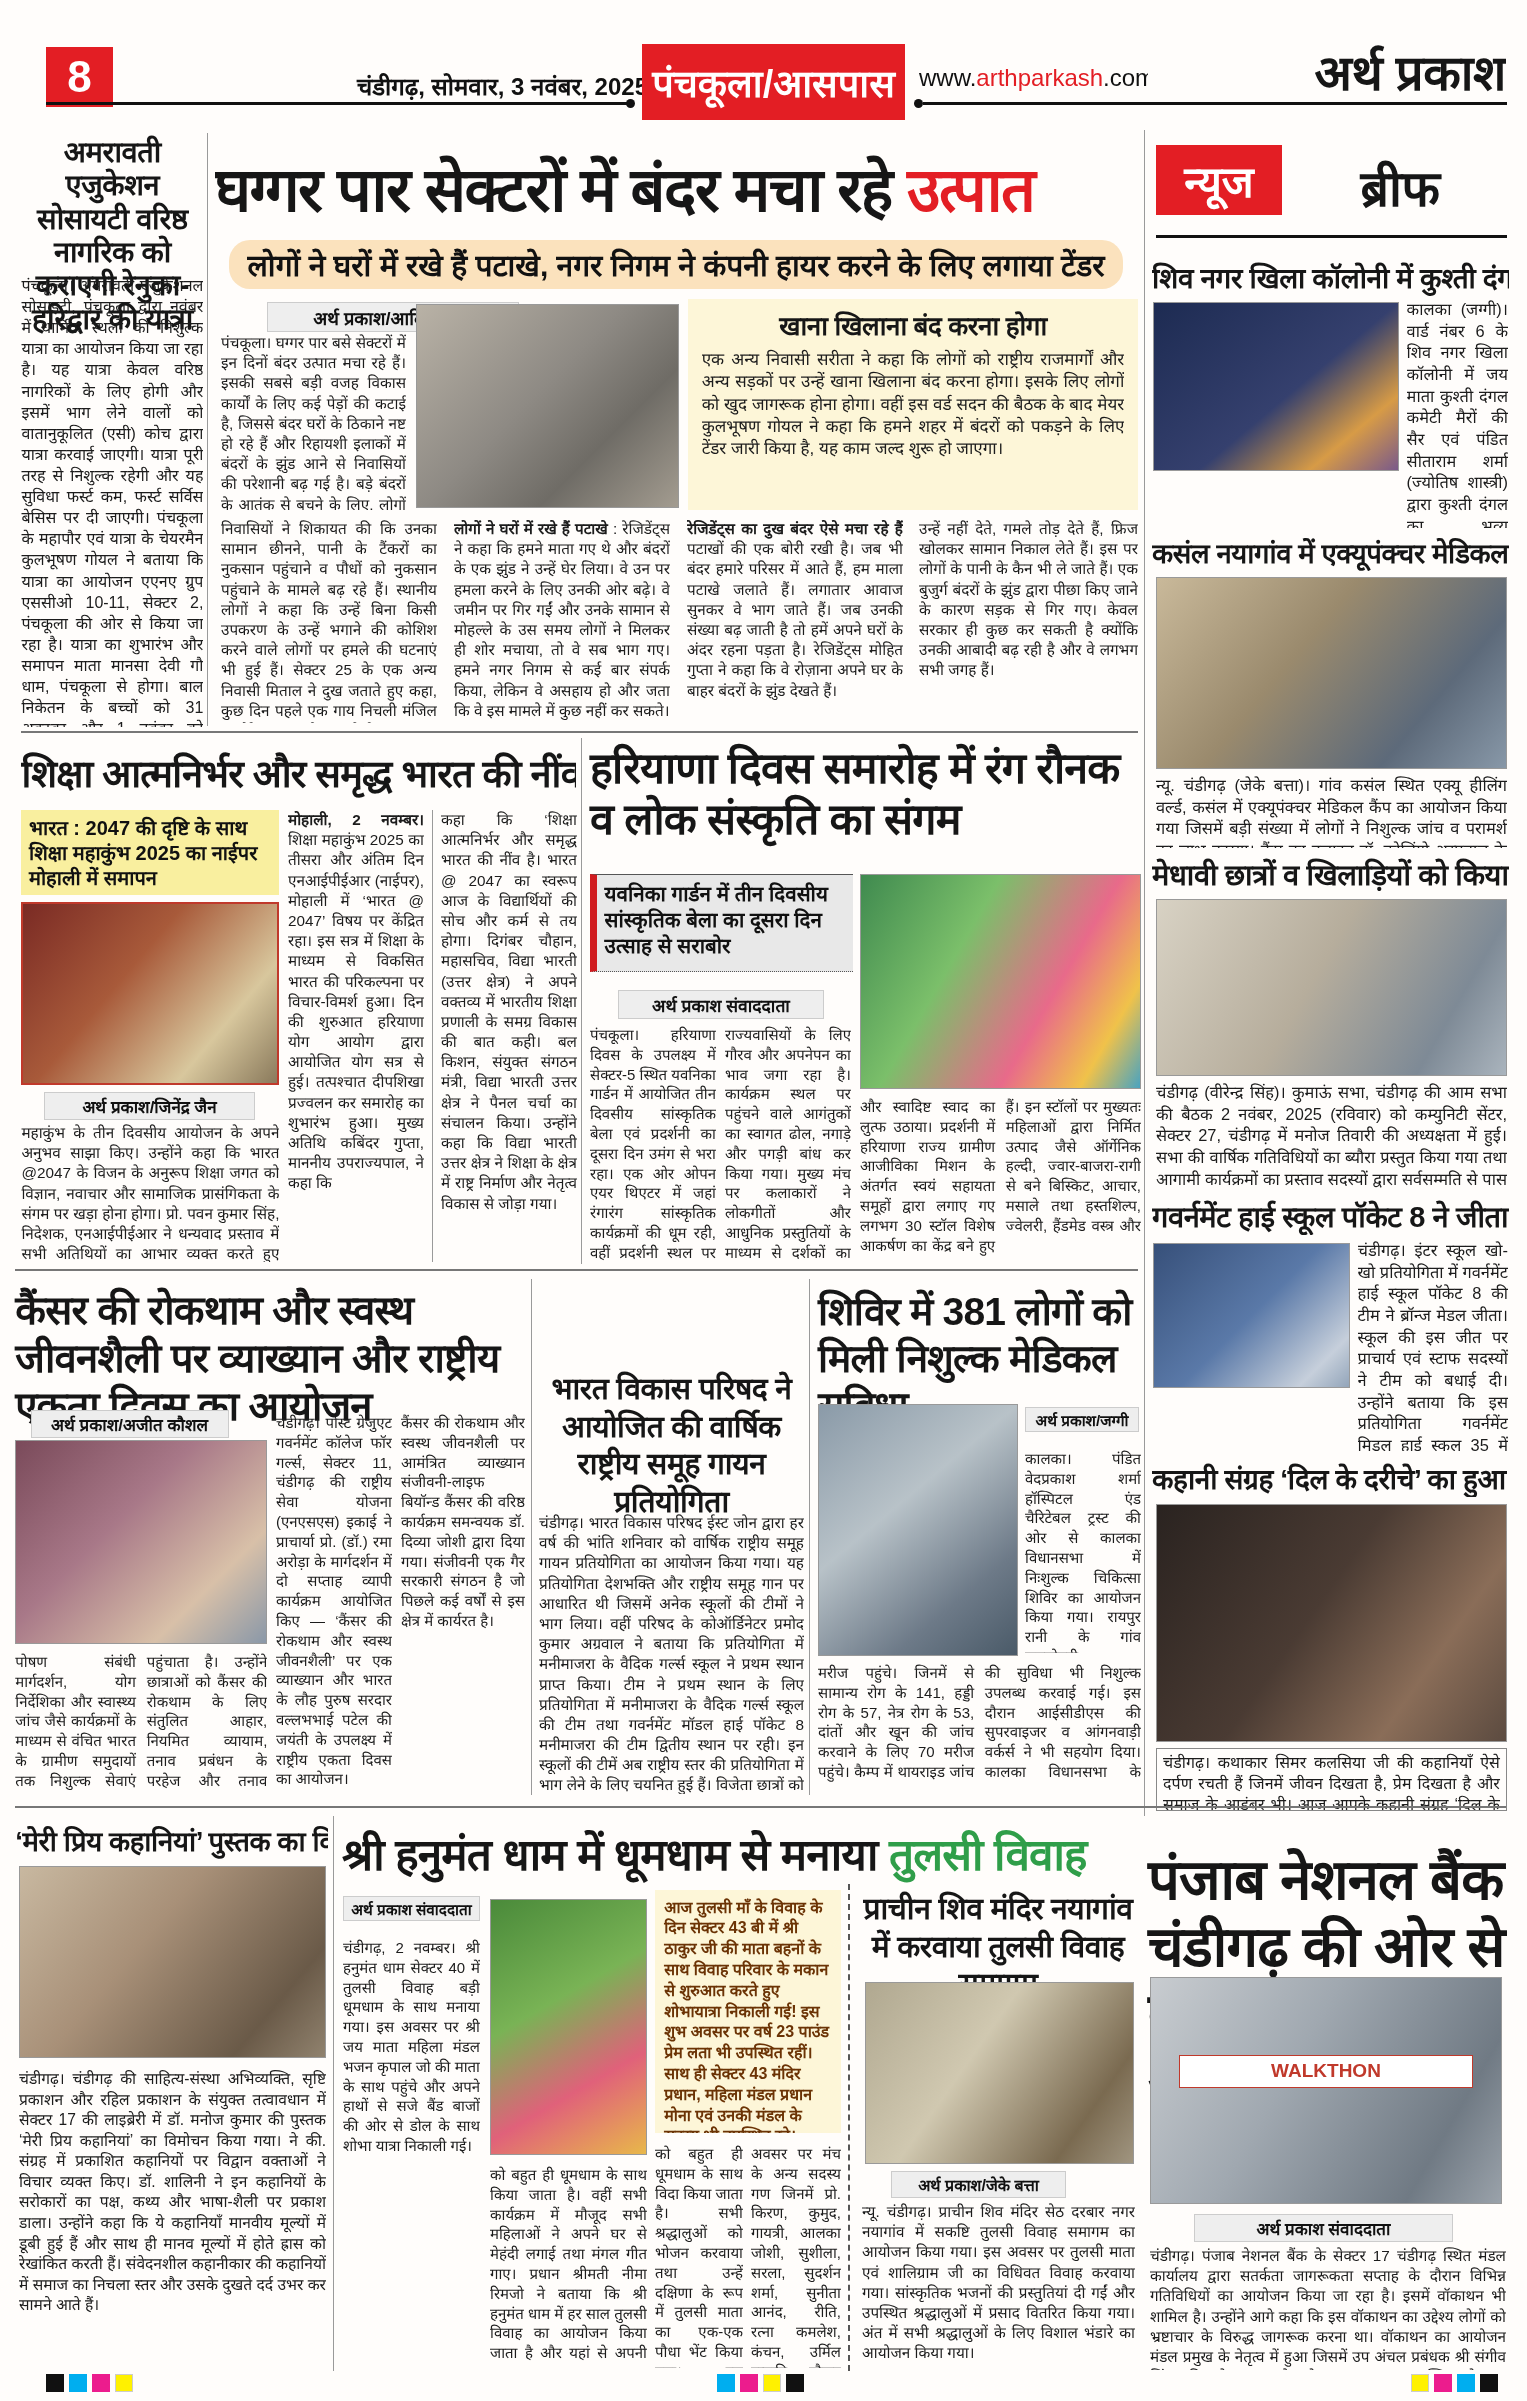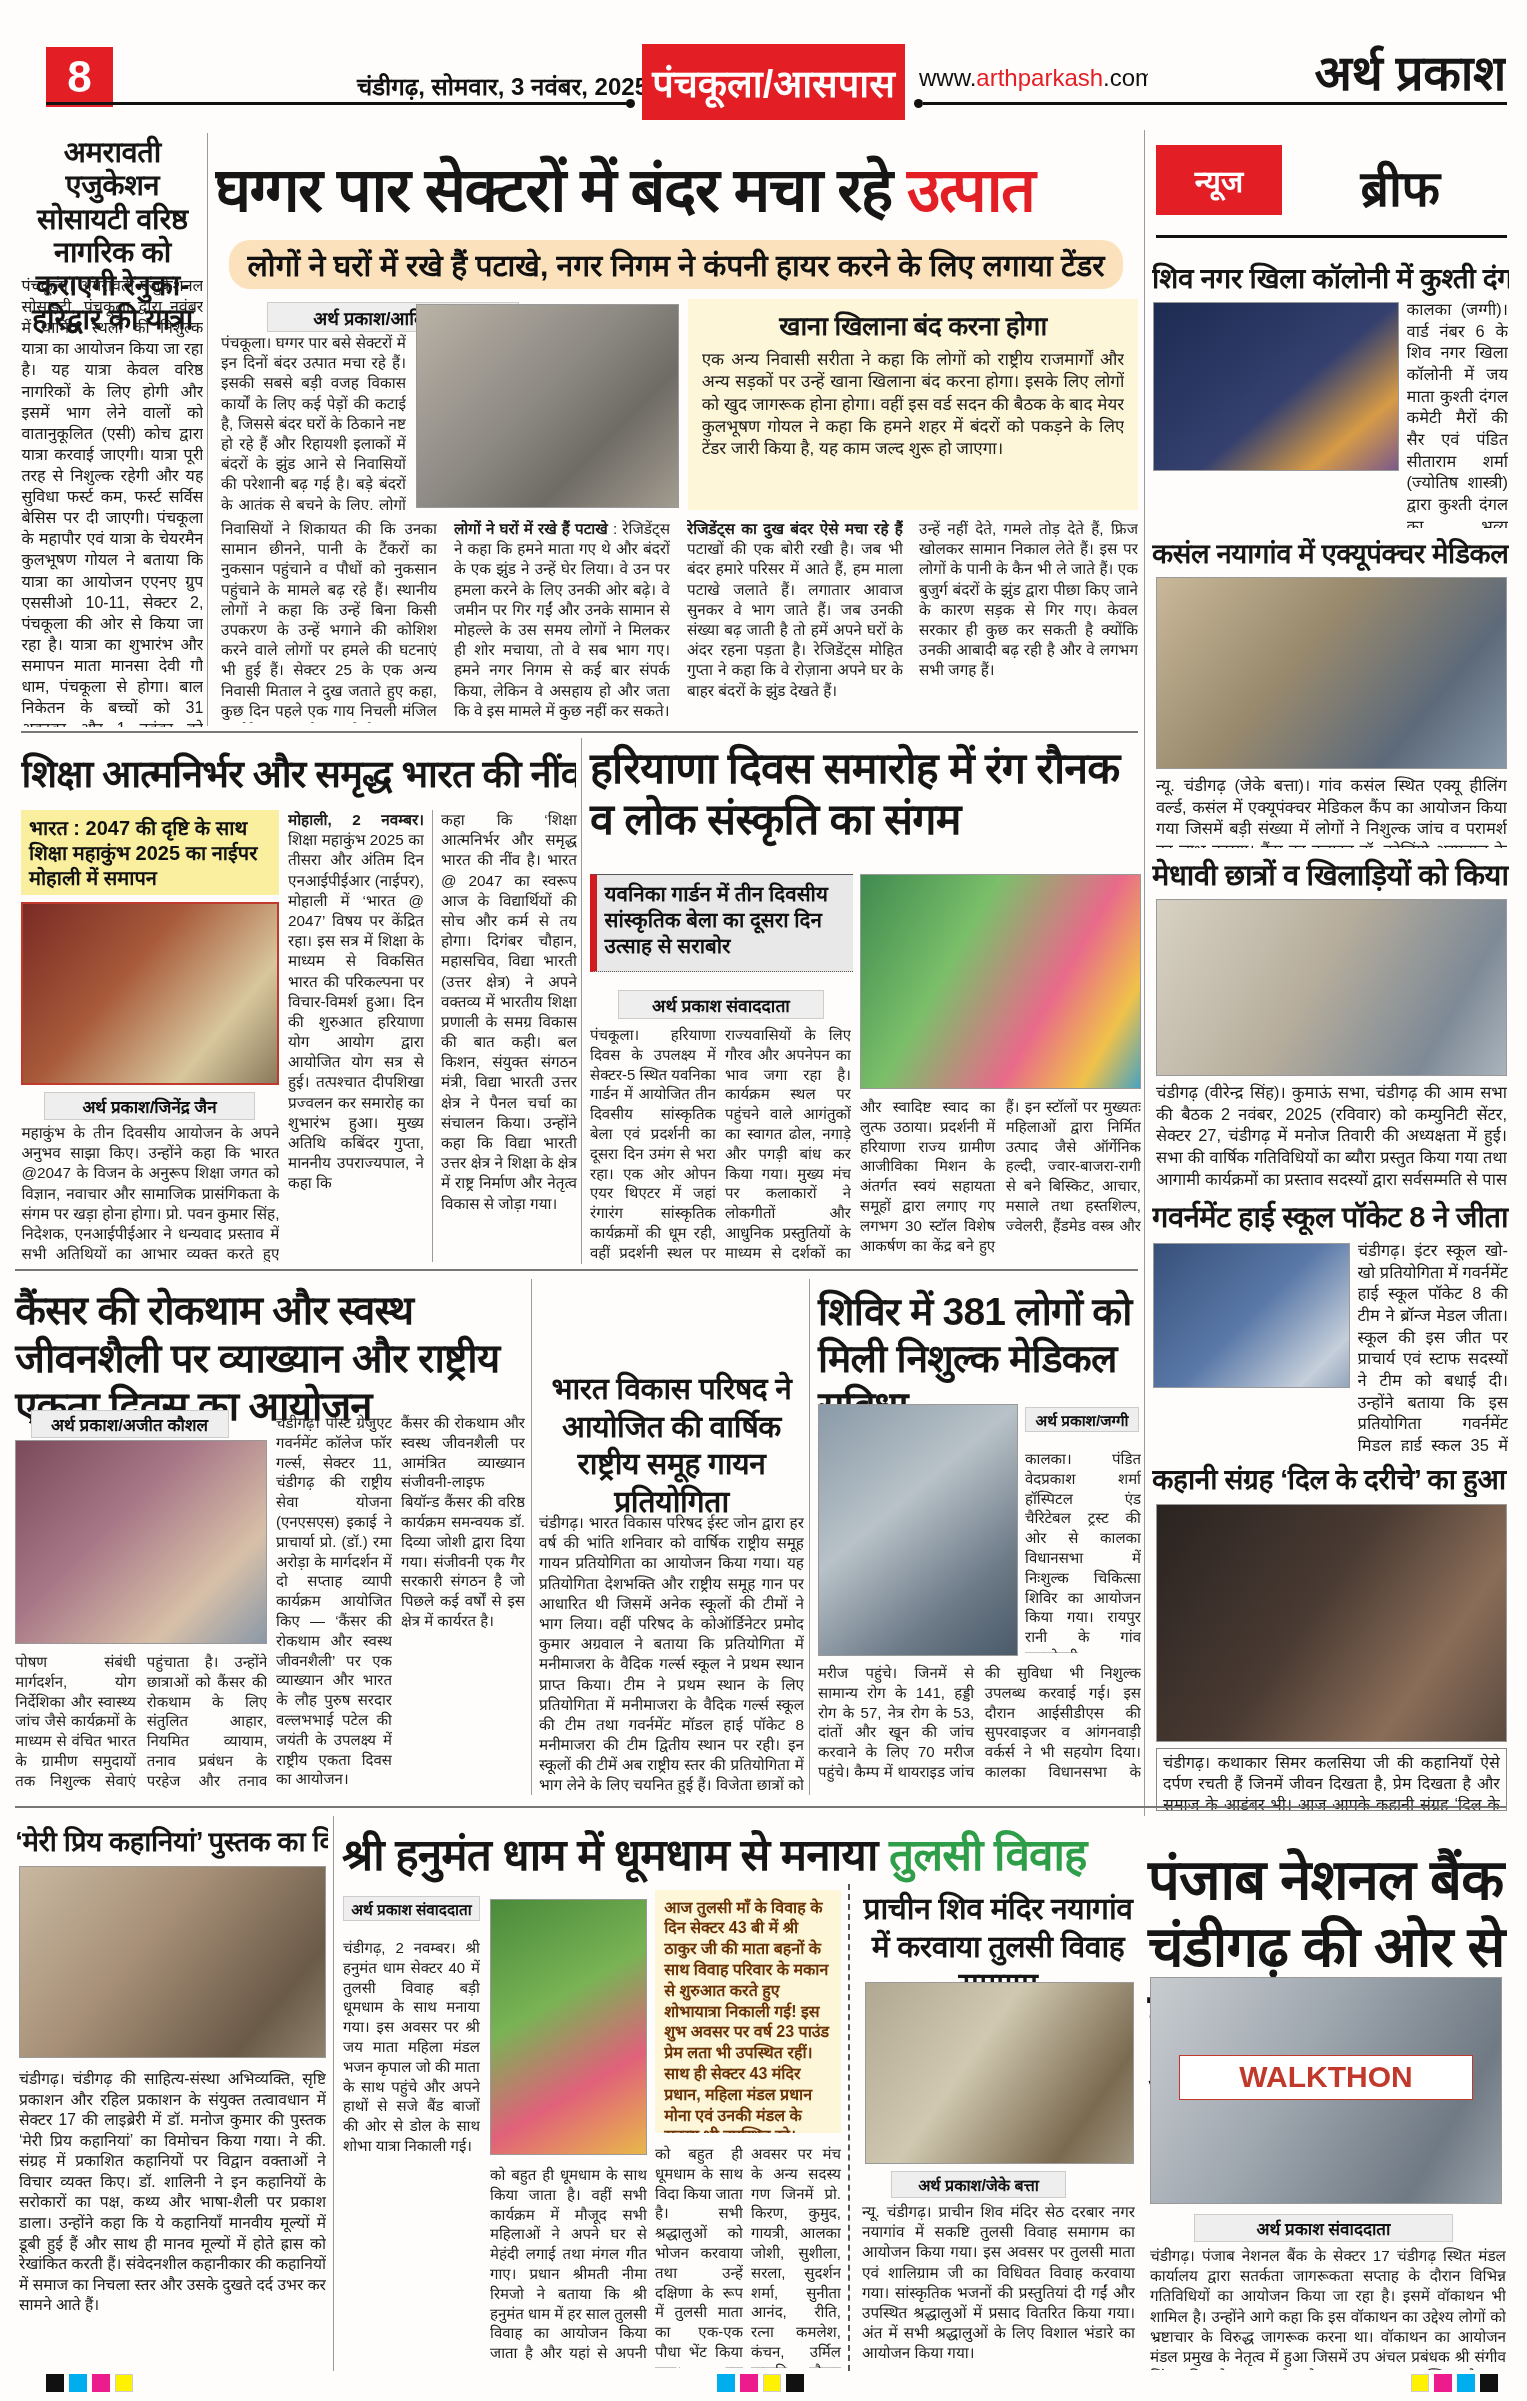--- a/index.html
+++ b/index.html
@@ -55,21 +55,21 @@
   <div class="abs cream" style="left:688px;top:299px;width:450px;height:211px;padding:7.6px 13.7px;">
     <div class="hl" style="text-align:center;font-size:26px;margin-bottom:6.1px;">खाना खिलाना बंद करना होगा</div>
     <div class="body-txt" style="font-size:17px;height:153px;">एक अन्य निवासी सरीता ने कहा कि लोगों को राष्ट्रीय राजमार्गों और अन्य सड़कों पर उन्हें खाना खिलाना बंद करना होगा। इसके लिए लोगों को खुद जागरूक होना होगा। वहीं इस वर्ड सदन की बैठक के बाद मेयर कुलभूषण गोयल ने कहा कि हमने शहर में बंदरों को पकड़ने के लिए टेंडर जारी किया है, यह काम जल्द शुरू हो जाएगा।</div>
   </div>
   <div class="abs body-txt" style="left:221px;top:519px;width:216px;height:204px;font-size:15.3px;">निवासियों ने शिकायत की कि उनका सामान छीनने, पानी के टैंकरों का नुकसान पहुंचाने व पौधों को नुकसान पहुंचाने के मामले बढ़ रहे हैं। स्थानीय लोगों ने कहा कि उन्हें बिना किसी उपकरण के उन्हें भगाने की कोशिश करने वाले लोगों पर हमले की घटनाएं भी हुई हैं। सेक्टर 25 के एक अन्य निवासी मिताल ने दुख जताते हुए कहा, कुछ दिन पहले एक गाय निचली मंजिल पर बैठे हुए झुंड से डर गई थी।</div>
   <div class="abs body-txt" style="left:454px;top:519px;width:216px;height:204px;font-size:15.3px;"><b class="inlead">लोगों ने घरों में रखे हैं पटाखे </b><span>: रेजिडेंट्स ने कहा कि हमने माता गए थे और बंदरों के एक झुंड ने उन्हें घेर लिया। वे उन पर हमला करने के लिए उनकी ओर बढ़े। वे जमीन पर गिर गईं और उनके सामान से मोहल्ले के उस समय लोगों ने मिलकर ही शोर मचाया, तो वे सब भाग गए। हमने नगर निगम से कई बार संपर्क किया, लेकिन वे असहाय हो और जता कि वे इस मामले में कुछ नहीं कर सकते।</span></div>
   <div class="abs body-txt" style="left:687px;top:519px;width:216px;height:204px;font-size:15.3px;"><b class="inlead">रेजिडेंट्स का दुख बंदर ऐसे मचा रहे हैं </b><span>पटाखों की एक बोरी रखी है। जब भी बंदर हमारे परिसर में आते हैं, हम माला पटाखे जलाते हैं। लगातार आवाज सुनकर वे भाग जाते हैं। जब उनकी संख्या बढ़ जाती है तो हमें अपने घरों के अंदर रहना पड़ता है। रेजिडेंट्स मोहित गुप्ता ने कहा कि वे रोज़ाना अपने घर के बाहर बंदरों के झुंड देखते हैं।</span></div>
   <div class="abs body-txt" style="left:919px;top:519px;width:219px;height:204px;font-size:15.3px;">उन्हें नहीं देते, गमले तोड़ देते हैं, फ्रिज खोलकर सामान निकाल लेते हैं। इस पर लोगों के पानी के कैन भी ले जाते हैं। एक बुजुर्ग बंदरों के झुंड द्वारा पीछा किए जाने के कारण सड़क से गिर गए। केवल सरकार ही कुछ कर सकती है क्योंकि उनकी आबादी बढ़ रही है और वे लगभग सभी जगह हैं।</div>
 
   <div class="abs vrule" style="left:1144px;top:130px;height:1686px;"></div>
-  <div class="abs redbox" style="left:1156px;top:145px;width:126px;height:70px;font-size:30px;">
+  <div class="abs redbox" style="left:1156px;top:145px;width:126px;height:70px;font-size:43px;">
       <span>न्यूज</span>
     </div>
   <div class="abs hl nowrap" style="left:1293px;top:153px;width:214px;font-size:50px;text-align:center;">ब्रीफ</div>
   <div class="abs" style="left:1156px;top:235px;width:351px;height:3.1px;background:#111;"></div>
 
   <div class="abs hl nowrap" style="left:1152px;top:258px;width:357px;font-size:28px;">शिव नगर खिला कॉलोनी में कुश्ती दंगल का आयोजन</div>
   <div class="abs" style="left:1153px;top:299px;width:355px;height:229px;">
     <div class="photo" style="float:left;width:246px;height:169px;margin:3.1px 7.6px 3.1px 0;background:linear-gradient(140deg,#1d2b52,#35406e 55%,#d79b46 80%,#7a5a8a);"></div>
     <div class="body-txt" style="font-size:16.4px;height:229px;"><span>कालका (जग्गी)। वार्ड नंबर 6 के शिव नगर खिला कॉलोनी में जय माता कुश्ती दंगल कमेटी मैरों की सैर एवं पंडित सीताराम शर्मा (ज्योतिष शास्त्री) द्वारा कुश्ती दंगल का भव्य आयोजन करवाया गया। इस अवसर पर चेयरमैन कृष्णलाल लांबा जी ने बतौर मुख्य अतिथि शिरकत की। उनके साथ चरणप्रीत सिंह जी (युवा नेता, भारतीय जनता पार्टी) भी उपस्थित रहे।</span> </div>
   </div>
@@ -147,21 +147,21 @@
   <div class="abs body-txt" style="left:751px;top:2144px;width:90px;height:224px;font-size:15px;">अवसर पर मंच के अन्य सदस्य गण जिनमें प्रो. किरण, कुमुद, गायत्री, आलका जोशी, सुशीला, सरला, सुदर्शन शर्मा, सुनीता आनंद, रीति, रत्ना कमलेश, कंचन, उर्मिल इत्यादि मौजूद थे।</div>
 
   <div class="abs dashrule" style="left:848px;top:1884px;height:487px;"></div>
   <div class="abs hl" style="left:860px;top:1890px;width:276px;font-size:30px;line-height:1.25;text-align:center;">प्राचीन शिव मंदिर नयागांव में करवाया तुलसी विवाह समागम</div>
   <div class="abs photo" style="left:865px;top:1982px;width:269px;height:182px;background:linear-gradient(125deg,#b0a890,#d0c8b0 40%,#7a6a50 80%,#a09580);"></div>
   <div class="abs byline" style="left:891px;top:2171px;width:175px;font-size:16px;">अर्थ प्रकाश/जेके बत्ता</div>
   <div class="abs body-txt" style="left:862px;top:2202px;width:273px;height:166px;font-size:15.3px;">न्यू. चंडीगढ़। प्राचीन शिव मंदिर सेठ दरबार नगर नयागांव में सकष्टि तुलसी विवाह समागम का आयोजन किया गया। इस अवसर पर तुलसी माता एवं शालिग्राम जी का विधिवत विवाह करवाया गया। सांस्कृतिक भजनों की प्रस्तुतियां दी गईं और उपस्थित श्रद्धालुओं में प्रसाद वितरित किया गया। अंत में सभी श्रद्धालुओं के लिए विशाल भंडारे का आयोजन किया गया।</div>
 
   <div class="abs hl" style="left:1148px;top:1846px;width:360px;font-size:56px;line-height:1.2;letter-spacing:-0.8px;">पंजाब नेशनल बैंक चंडीगढ़ की ओर से वॉकाथन का आयोजन</div>
   <div class="abs photo" style="left:1150px;top:1977px;width:352px;height:227px;background:linear-gradient(120deg,#c8ccd0,#a0a8b0 40%,#707a84 80%,#9aa2aa);">
-    <div style="position:absolute;left:8%;top:34%;width:84%;background:#fff;border:1.5px solid #c0392b;color:#c0392b;font-weight:bold;font-size:30px;text-align:center;padding:4.6px 0;">WALKTHON</div>
+    <div style="position:absolute;left:8%;top:34%;width:84%;background:#fff;border:1.5px solid #c0392b;color:#c0392b;font-weight:bold;font-size:19px;text-align:center;padding:4.6px 0;">WALKTHON</div>
   </div>
   <div class="abs byline" style="left:1194px;top:2214px;width:259px;font-size:17px;">अर्थ प्रकाश संवाददाता</div>
   <div class="abs body-txt" style="left:1150px;top:2246px;width:356px;height:124px;font-size:15.3px;">चंडीगढ़। पंजाब नेशनल बैंक के सेक्टर 17 चंडीगढ़ स्थित मंडल कार्यालय द्वारा सतर्कता जागरूकता सप्ताह के दौरान विभिन्न गतिविधियों का आयोजन किया जा रहा है। इसमें वॉकाथन भी शामिल है। उन्होंने आगे कहा कि इस वॉकाथन का उद्देश्य लोगों को भ्रष्टाचार के विरुद्ध जागरूक करना था। वॉकाथन का आयोजन मंडल प्रमुख के नेतृत्व में हुआ जिसमें उप अंचल प्रबंधक श्री संगीव सिंह सहित सेक्टर 45 से अनेक स्टाफ सदस्य उपस्थित रहे। इस वॉकाथन के माध्यम से हम लोगों को सतर्क और जागरूक बनाना चाहते हैं।</div>
 
   <div class="abs" style="left:46px;top:2374px;">
     <span class="cmyk" style="background:#111;"></span><span class="cmyk" style="background:#00aeef;"></span><span class="cmyk" style="background:#ec1c8d;"></span><span class="cmyk" style="background:#fff100;border:0.8px solid #ccc;"></span>
   </div>
   <div class="abs" style="left:717px;top:2374px;">
     <span class="cmyk" style="background:#00aeef;"></span><span class="cmyk" style="background:#ec1c8d;"></span><span class="cmyk" style="background:#fff100;border:0.8px solid #ccc;"></span><span class="cmyk" style="background:#111;"></span>
   </div>

